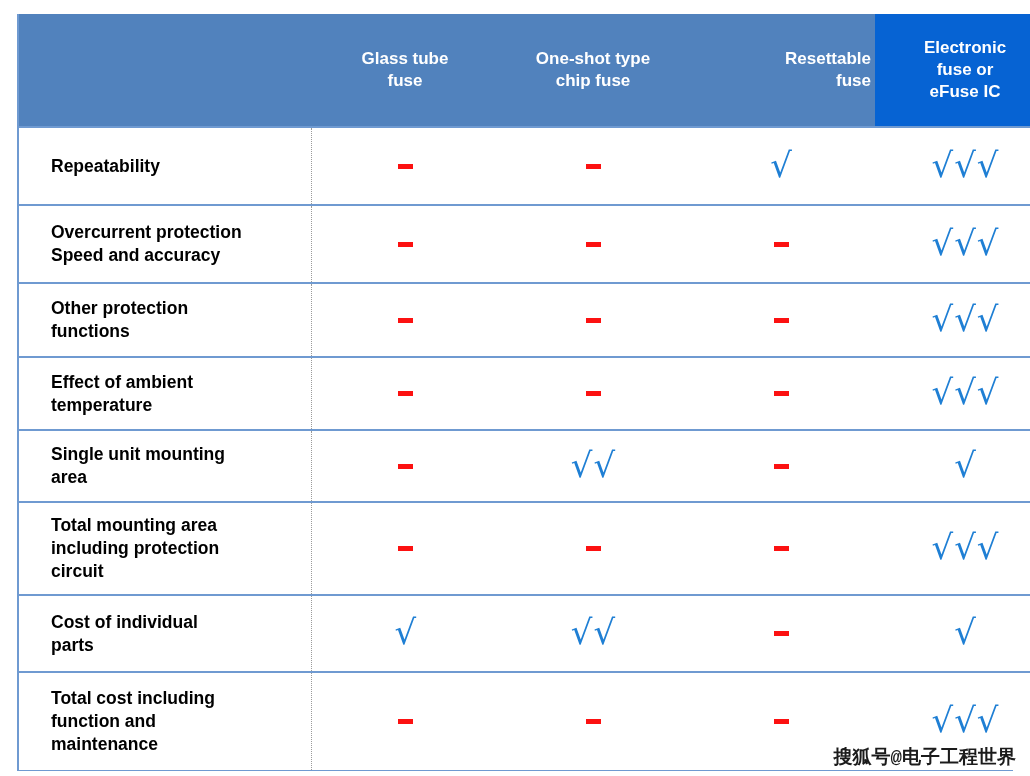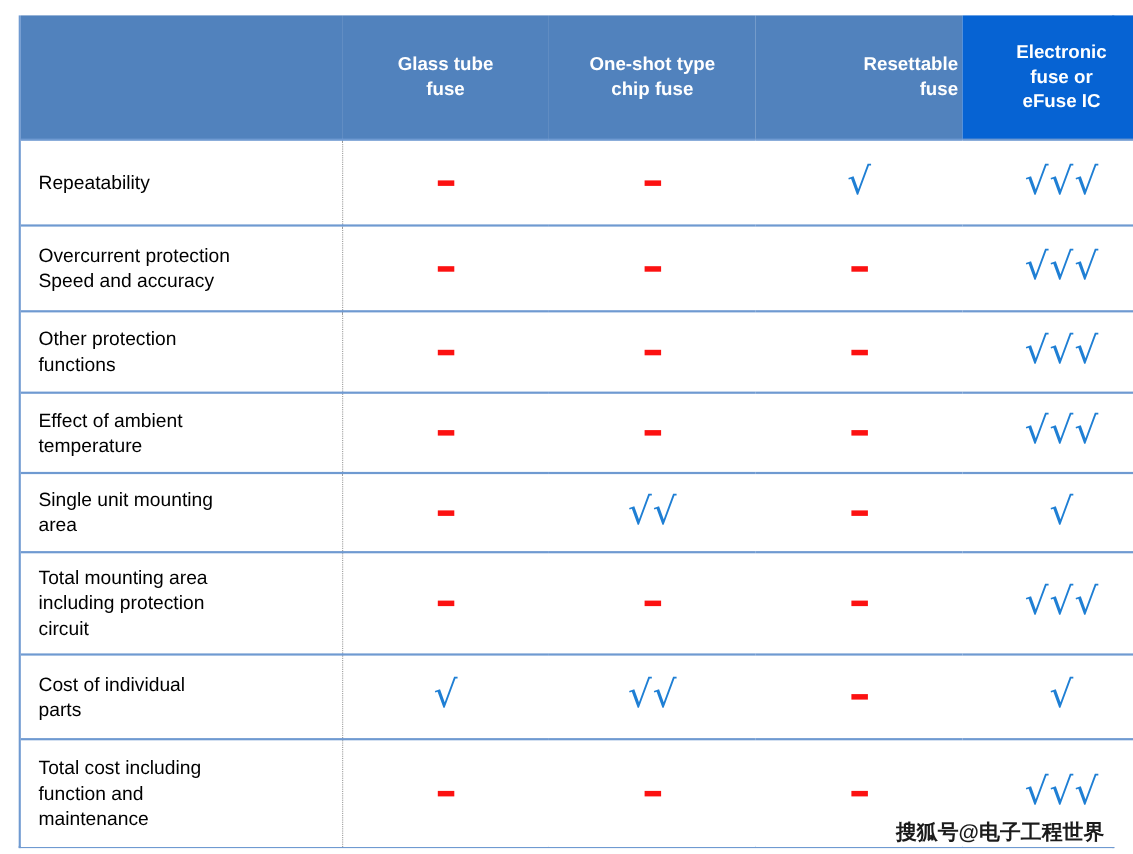--- a/index.html
+++ b/index.html
@@ -60,25 +60,25 @@
   tbody tr {
     border-top: 2px solid #6f9ad1;
   }
   tbody tr:first-child {
     border-top: 2px solid #6f9ad1;
   }
 
   td.rowlabel {
     color: #000000;
     font-size: 17.5px;
-    font-weight: normal;
+    font-weight: bold;
     line-height: 1.30;
     text-align: left;
     vertical-align: middle;
-    padding: 0 8px 0 16px;
+    padding: 0 8px 0 32px;
     border-right: 1px dotted #9a9a9a;
     background: #ffffff;
   }
 
   td.mark {
     text-align: center;
     vertical-align: middle;
     background: #ffffff;
     border: none;
     padding: 0;
@@ -105,26 +105,26 @@
   .dash {
     display: inline-block;
     width: 15px;
     height: 5px;
     background: #fc1111;
   }
 
   
   .watermark {
     position: absolute;
-    right: 26px;
+    right: 14px;
     bottom: 6px;
     font-size: 19px;
     font-weight: bold;
     color: #1b1b1b;
-    font-family: Liberation Sans, sans-serif;
+    font-family: Liberation Mono, monospace;
     letter-spacing: 0px;
     white-space: nowrap;
   }
 </style>
 </head>
 <body>
 
 <div id="page">
 
   <div class="table-wrap">

